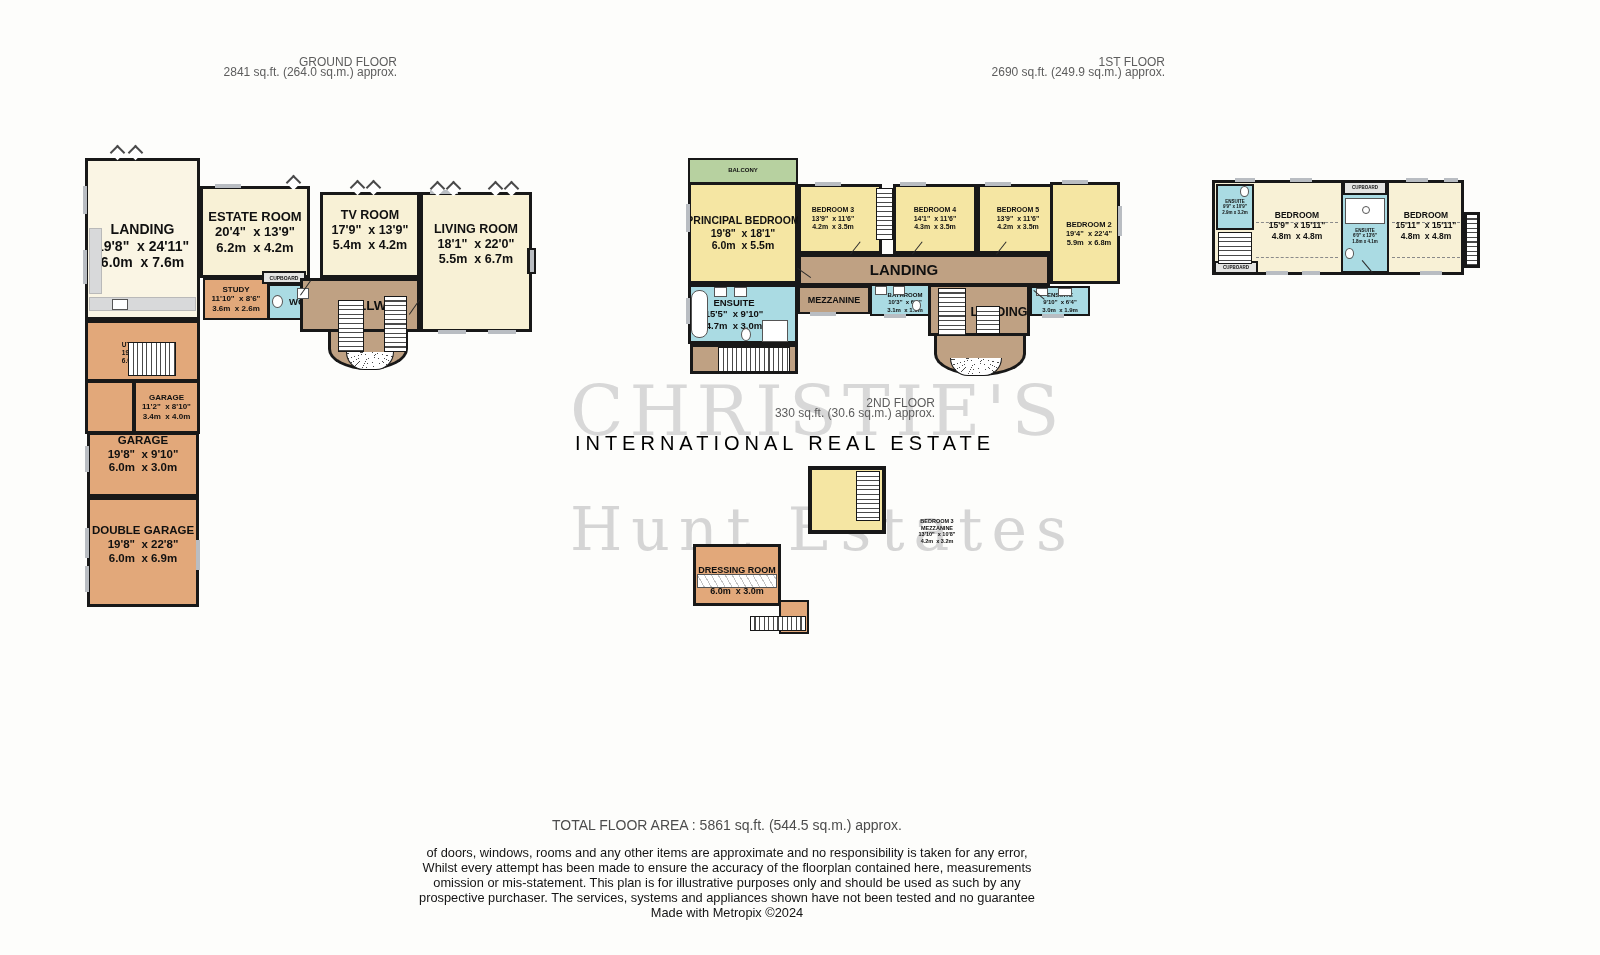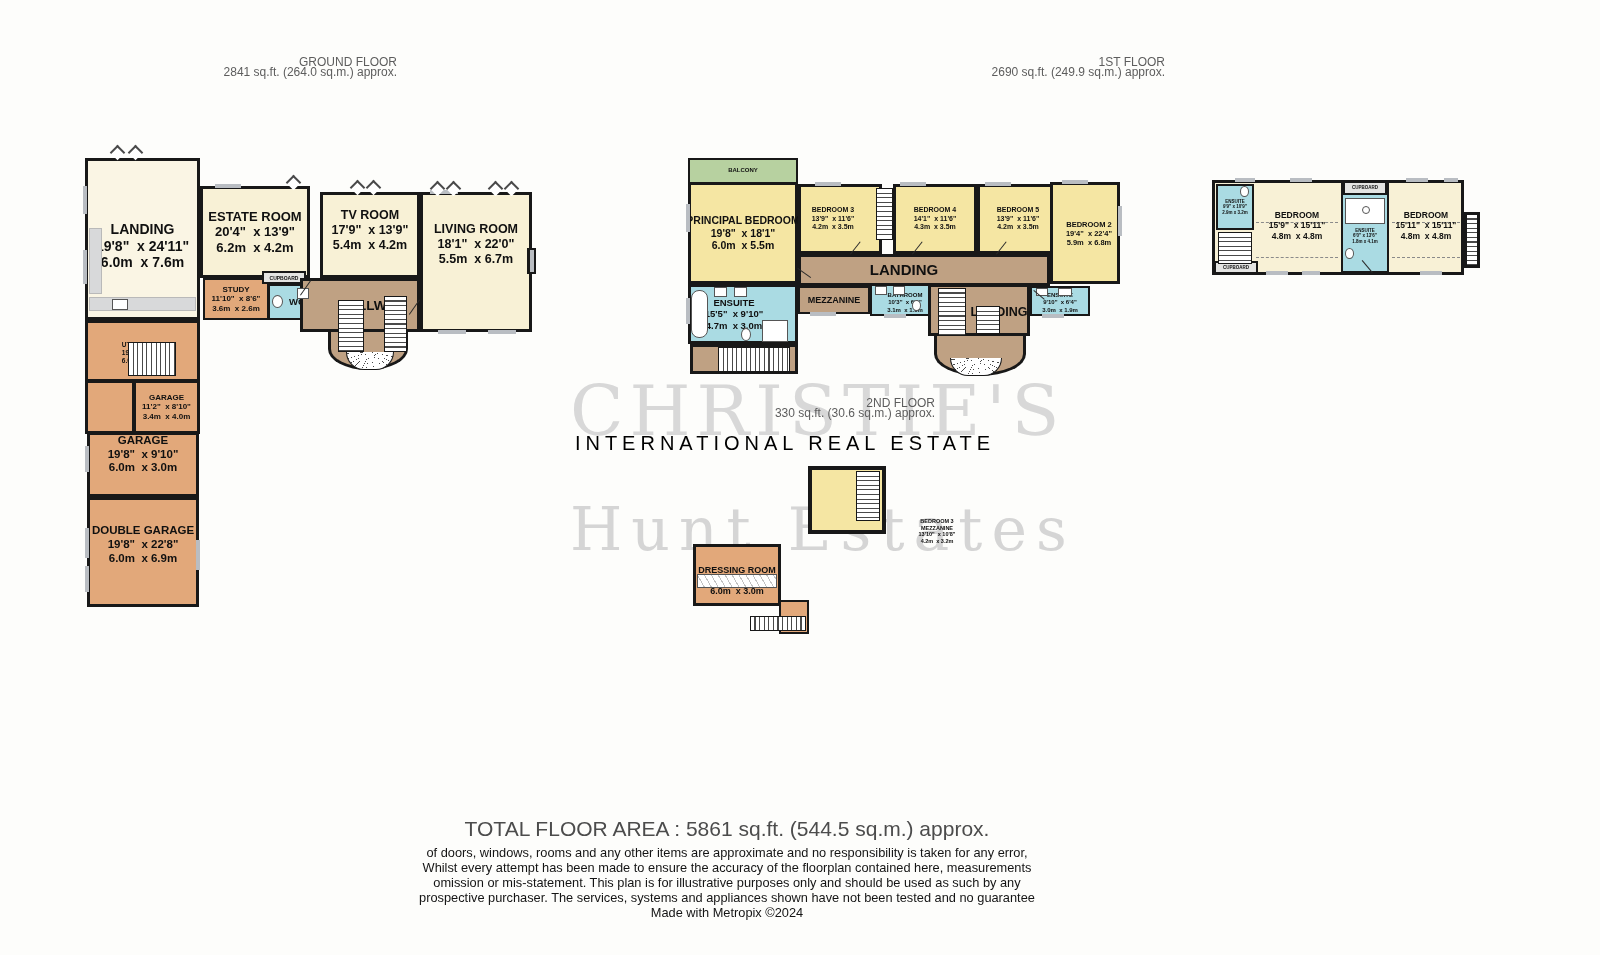--- a/index.html
+++ b/index.html
@@ -44,21 +44,21 @@
   .bay{position:absolute;z-index:2;border:3px solid #181818;border-top:none}
   .door{position:absolute;z-index:6;border-top:1.5px solid #2a2a2a;transform-origin:0 0}
   .chev{position:absolute;z-index:5;width:11px;height:11px;border-left:2px solid #4a4a4a;
         border-top:2px solid #4a4a4a;transform:rotate(45deg);background:#fff}
   .dash{position:absolute;z-index:3;border-top:1.5px dashed #8a8a8a}
   .wallpiece{position:absolute;z-index:5;background:#181818}
   .counter{position:absolute;z-index:3;background:#d8d9da;border:1px solid #b9b9b9}
   .hatch{position:absolute;z-index:3;background:repeating-linear-gradient(60deg,#fff 0 5px,#c2c2c2 5px 6px);border:1px solid #555}
 
   
-  .total{position:absolute;z-index:3;text-align:center;font-size:21px;color:#4c4c4c}
+  .total{position:absolute;z-index:3;text-align:center;font-size:14px;color:#4c4c4c}
   .disc{position:absolute;z-index:3;text-align:center;font-size:12.8px;line-height:15px;color:#141414}
 </style>
 </head>
 <body>
 
 <div class="canvas">
 
   <div class="wm wm-brand" style="left:570px;top:370px;width:430px">CHRISTIE'S</div>
   <div class="wm wm-sub" style="left:570px;top:432px;width:430px">INTERNATIONAL REAL ESTATE</div>
   <div class="wm wm-agency" style="left:570px;top:494px;width:430px">Hunt Estates</div>

